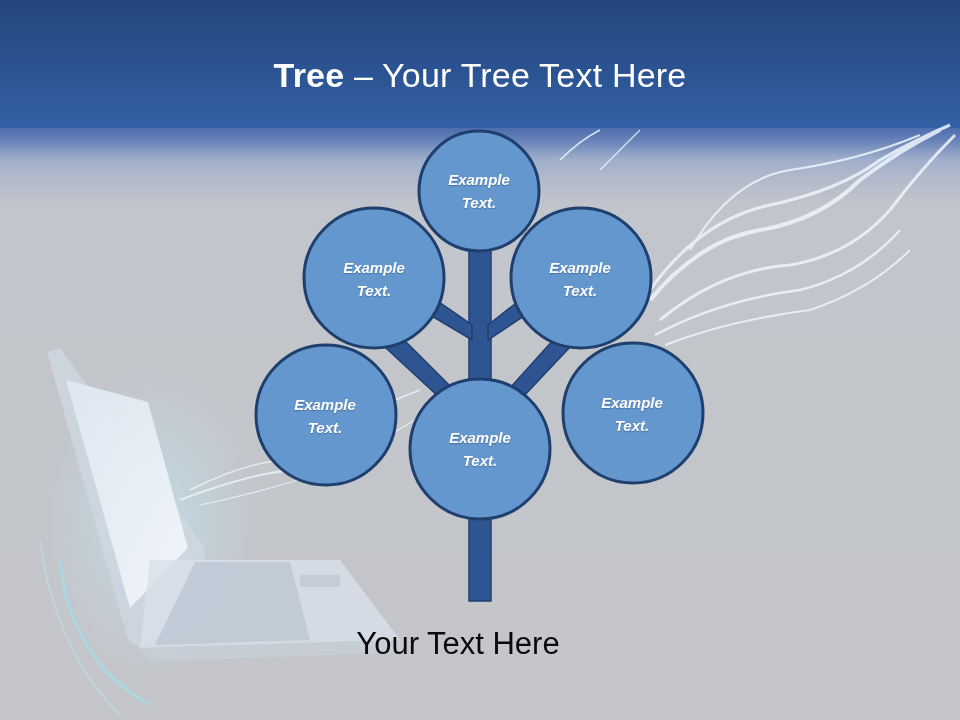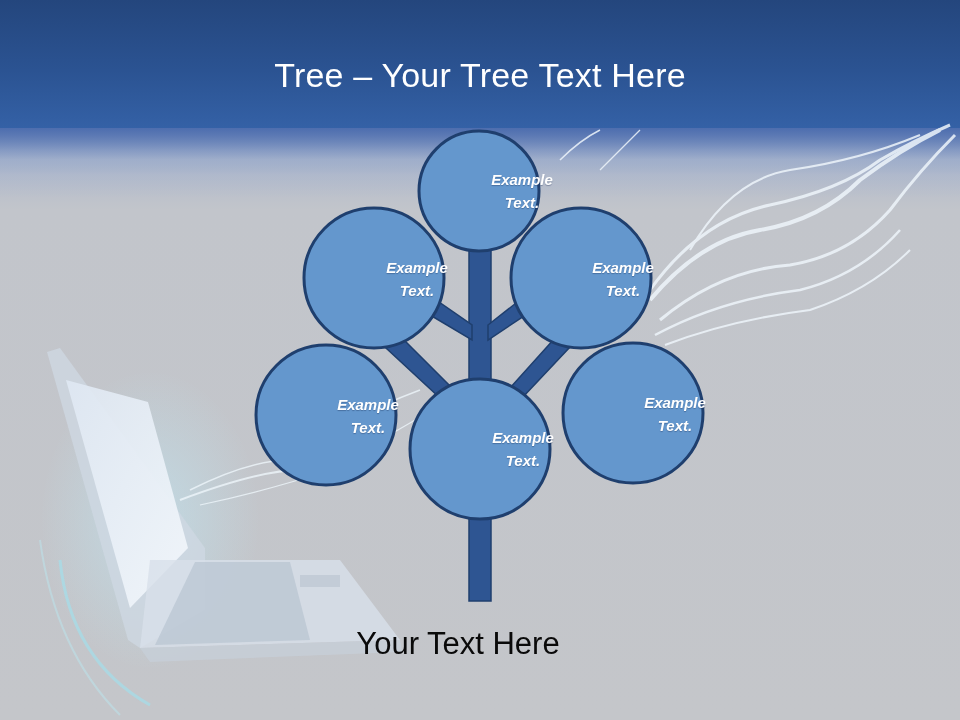--- a/index.html
+++ b/index.html
@@ -13,28 +13,27 @@
     background: linear-gradient(to bottom, #24467d 0%, #2b5392 55%, #3461a6 100%);
   }
   .header-fade {
     position:absolute; left:0; top:128px; width:960px; height:70px;
     background: linear-gradient(to bottom, rgba(80,110,175,0.85) 0%, rgba(160,175,205,0.5) 45%, rgba(196,198,202,0) 100%);
   }
   .title {
     position:absolute; left:0; top:50px; width:960px; text-align:center;
     color:#ffffff; font-size:34px; line-height:50px; letter-spacing:0.2px;
   }
-  .title .bold { font-weight:normal; }
+  .title .bold { font-weight:bold; }
   .bg-art { position:absolute; left:0; top:0; width:960px; height:720px; }
   .tree { position:absolute; left:0; top:0; width:960px; height:720px; }
   .node-label {
     position:absolute; width:120px; text-align:center;
     color:#ffffff; font-style:italic; font-weight:bold; font-size:15px; line-height:23px;
     text-shadow: 0 1px 1px rgba(20,40,80,0.35);
-    margin-left: 43px;
   }
   .footer-text {
     position:absolute; left:0; top:622px; width:916px; text-align:center;
     color:#0a0a0a; font-size:31px; line-height:44px;
   }
 </style>
 </head>
 <body>
 
 <div class="header-band"></div>

